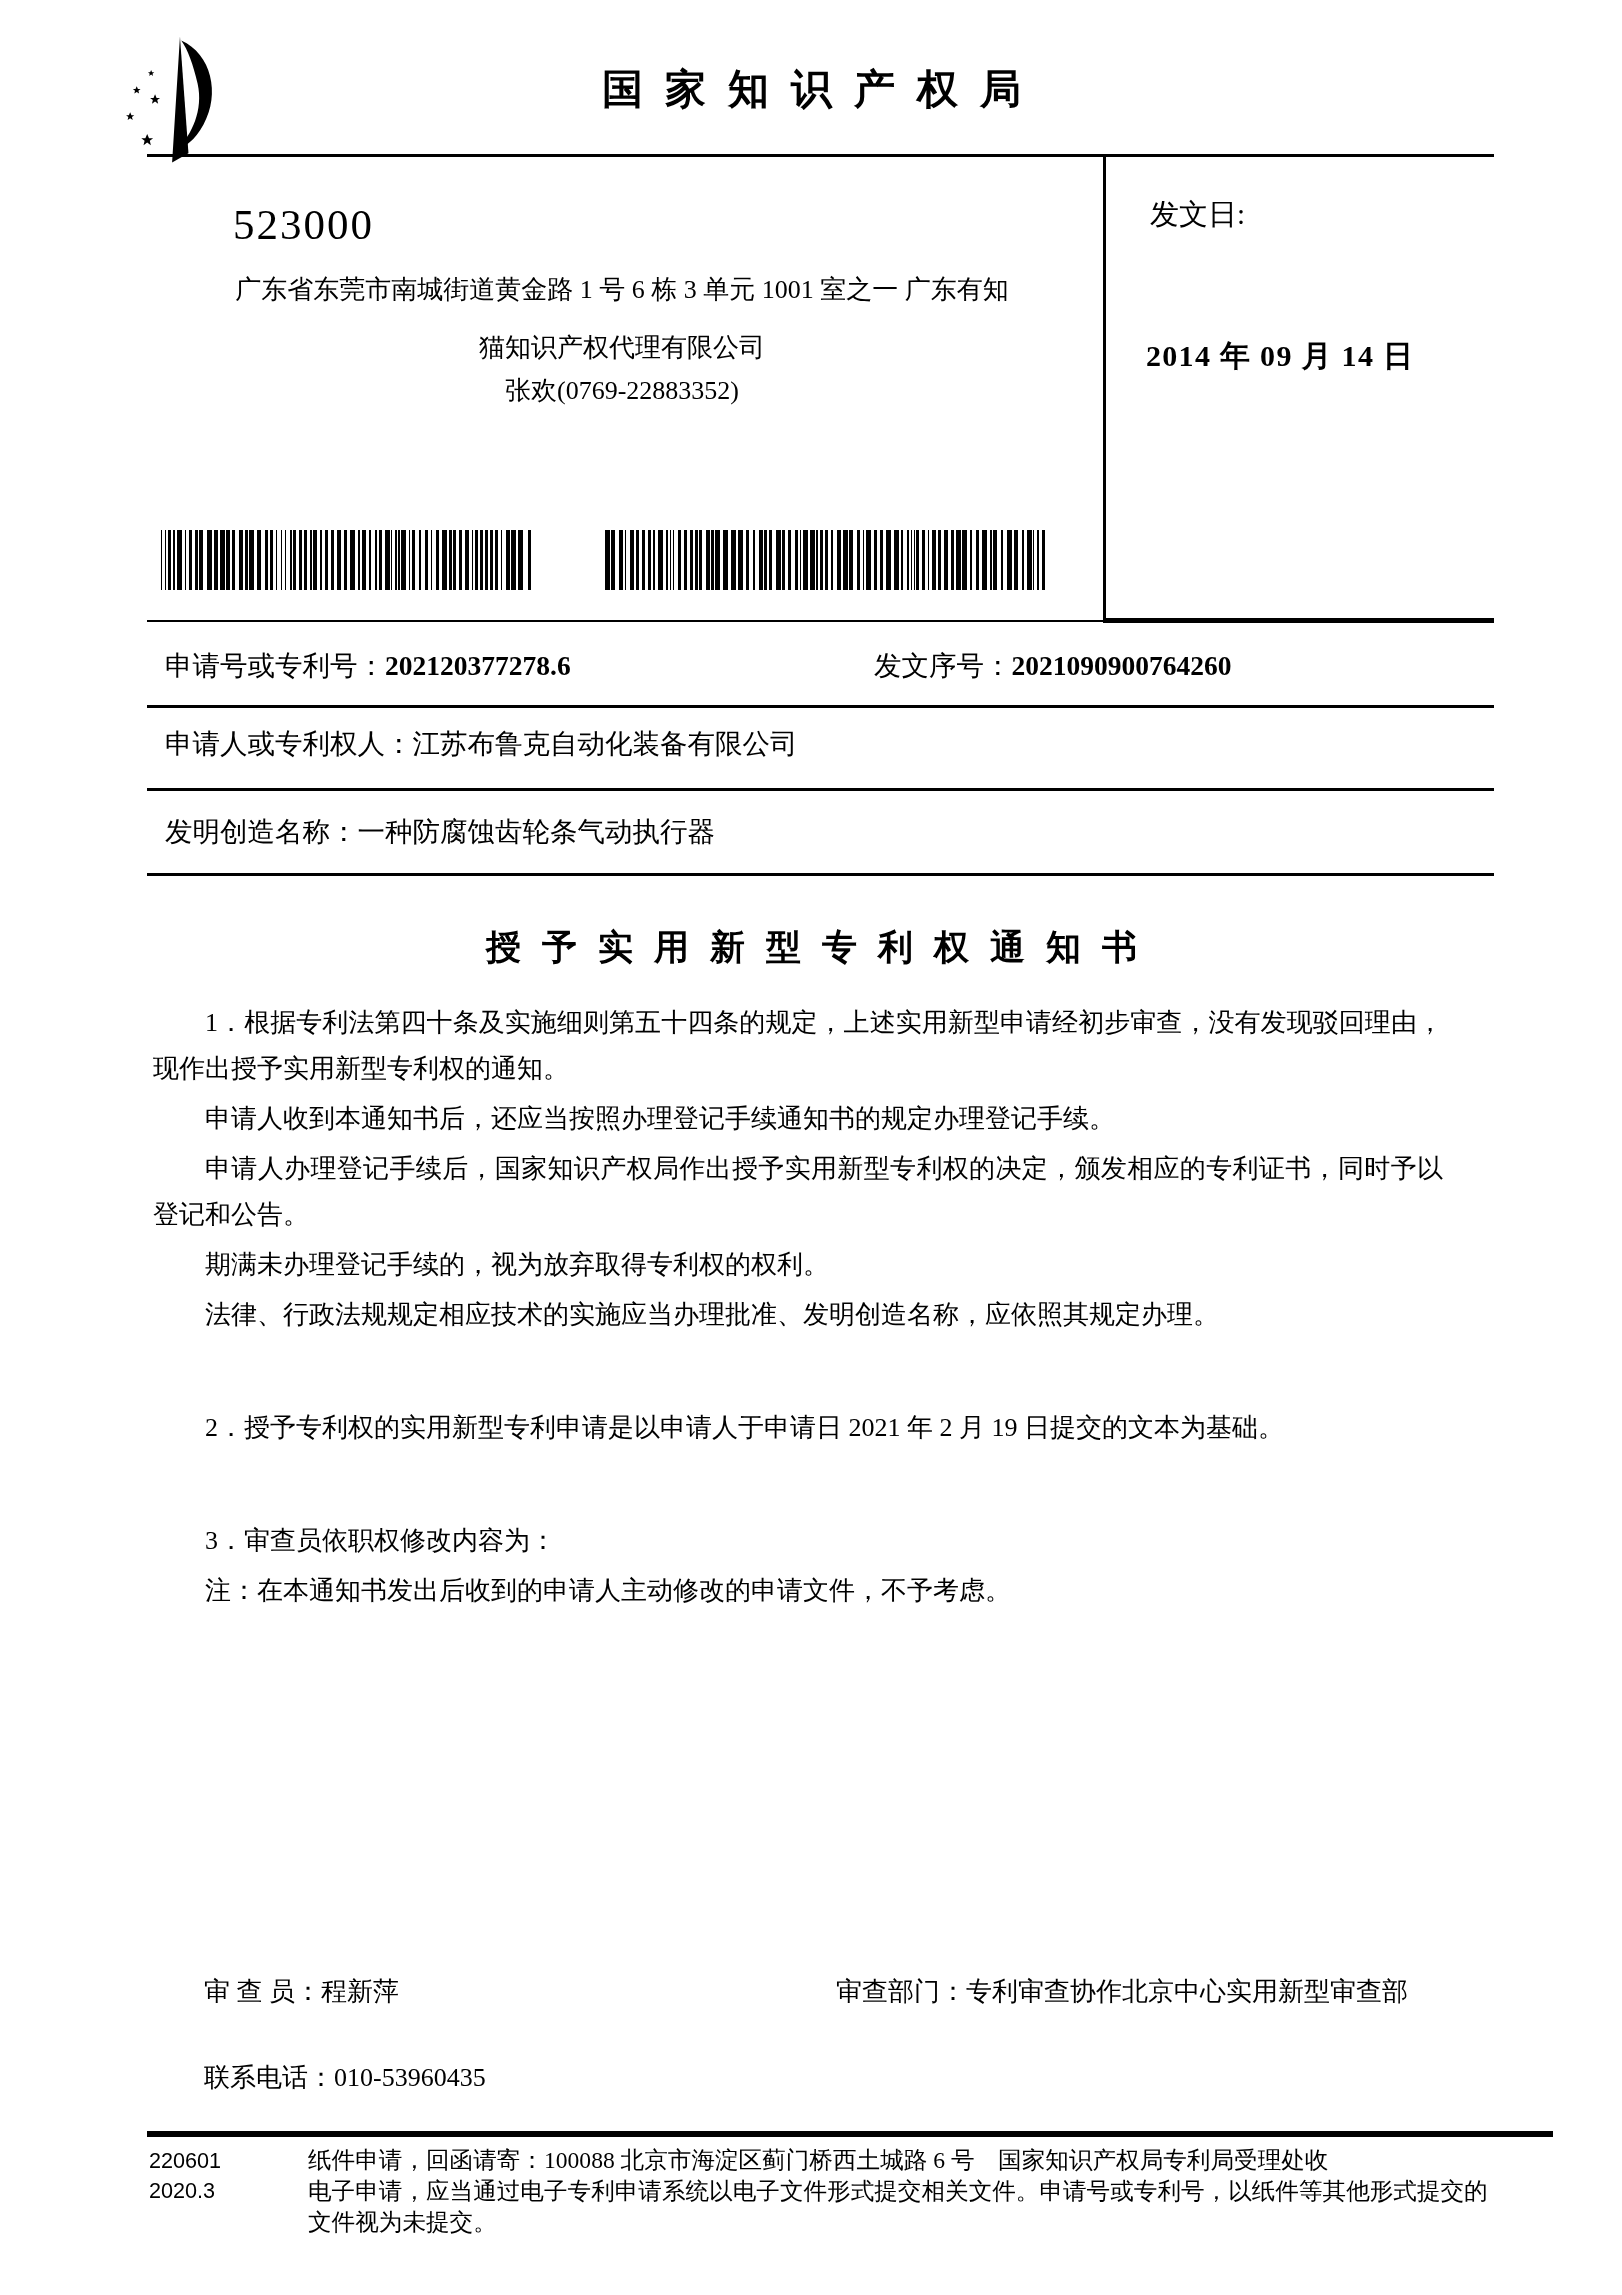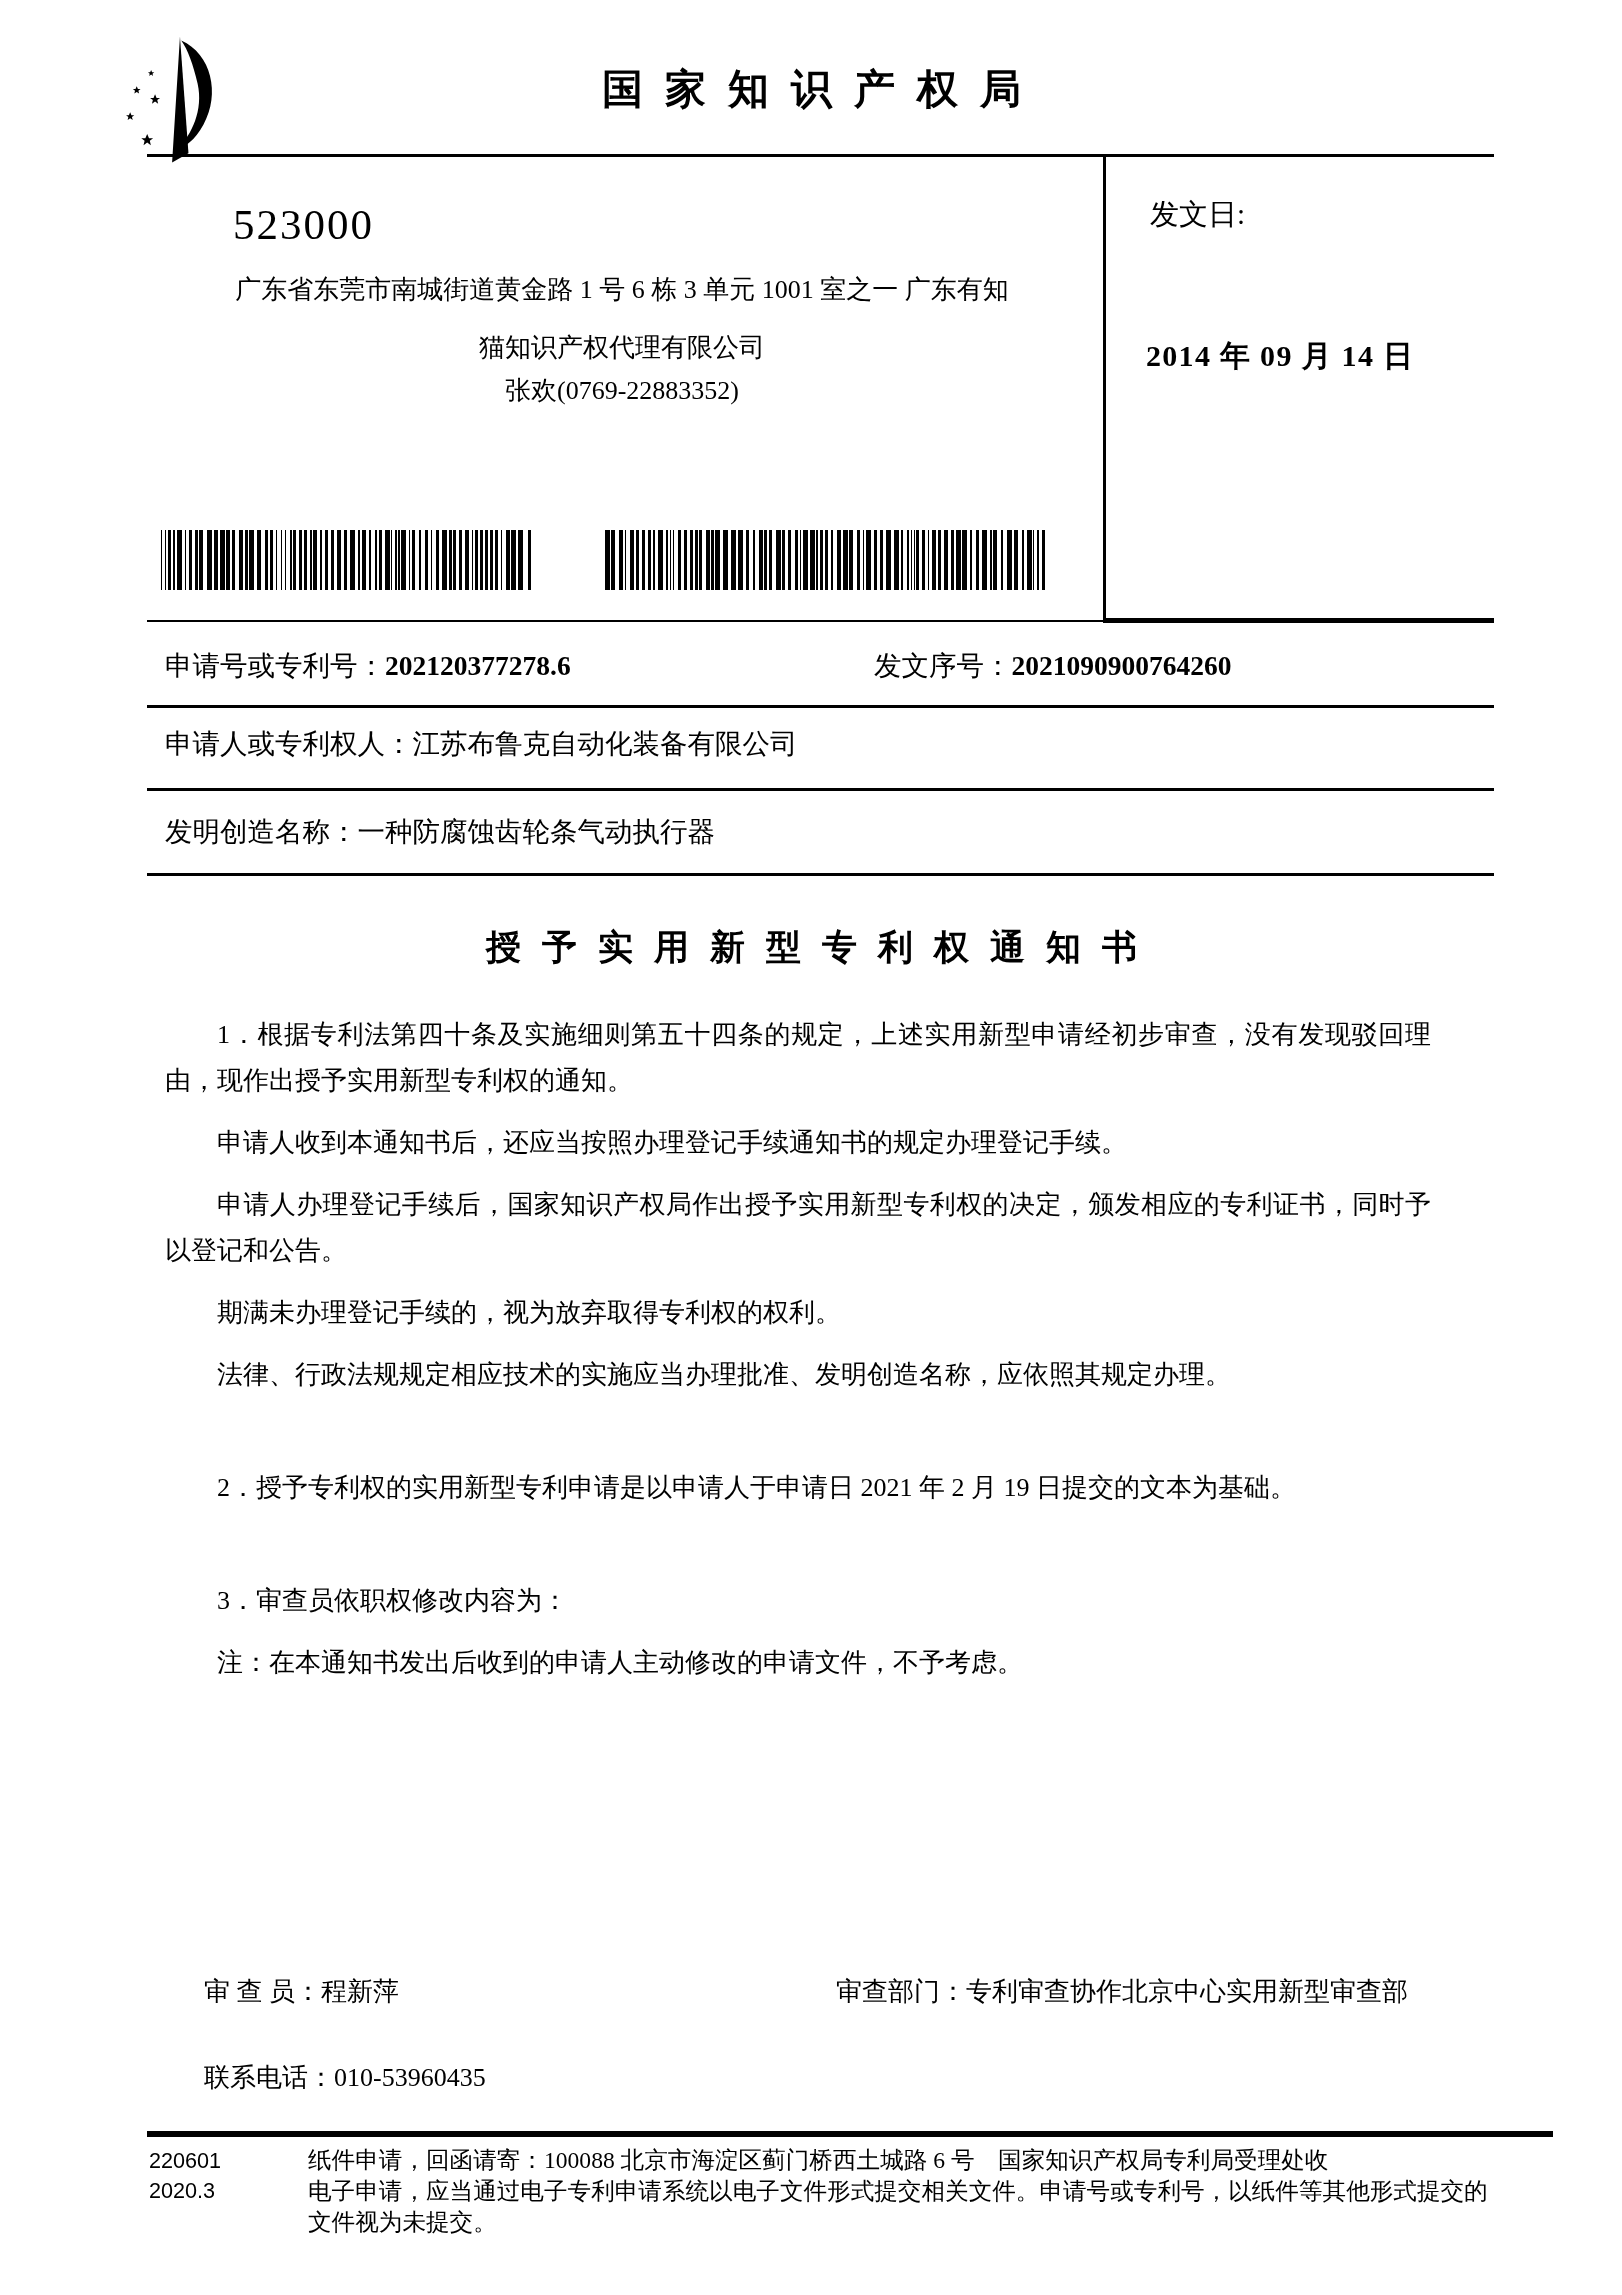--- a/index.html
+++ b/index.html
@@ -43,21 +43,21 @@
   #rule-r1{left:147px;top:705px;width:1347px;height:2.6px;}
   #row-applicant{left:165px;top:726px;}
   #rule-r2{left:147px;top:788px;width:1347px;height:2.6px;}
   #row-invention{left:165px;top:814px;}
   #rule-r3{left:147px;top:873px;width:1347px;height:3.3px;}
 
   
   .notice-title{position:absolute;left:0;top:924px;width:100%;text-align:center;
     font-size:35px;font-weight:700;letter-spacing:21px;text-indent:21px;white-space:nowrap;}
   .body{position:absolute;left:149px;top:996px;width:1298px;font-size:26px;line-height:46px;text-align:justify;}
-  .body p{margin:16px;text-indent:2em;}
+  .body p{margin:4px;text-indent:2em;}
   .body p.gap{margin-top:67px;}
 
   
   .signoff{position:absolute;font-size:26px;white-space:nowrap;}
   #examiner{left:204px;top:1974px;}
   #department{left:836px;top:1974px;}
   #phone{left:204px;top:2060px;}
 
   
   #rule-footer{left:147px;top:2131px;width:1406px;height:5.9px;}

